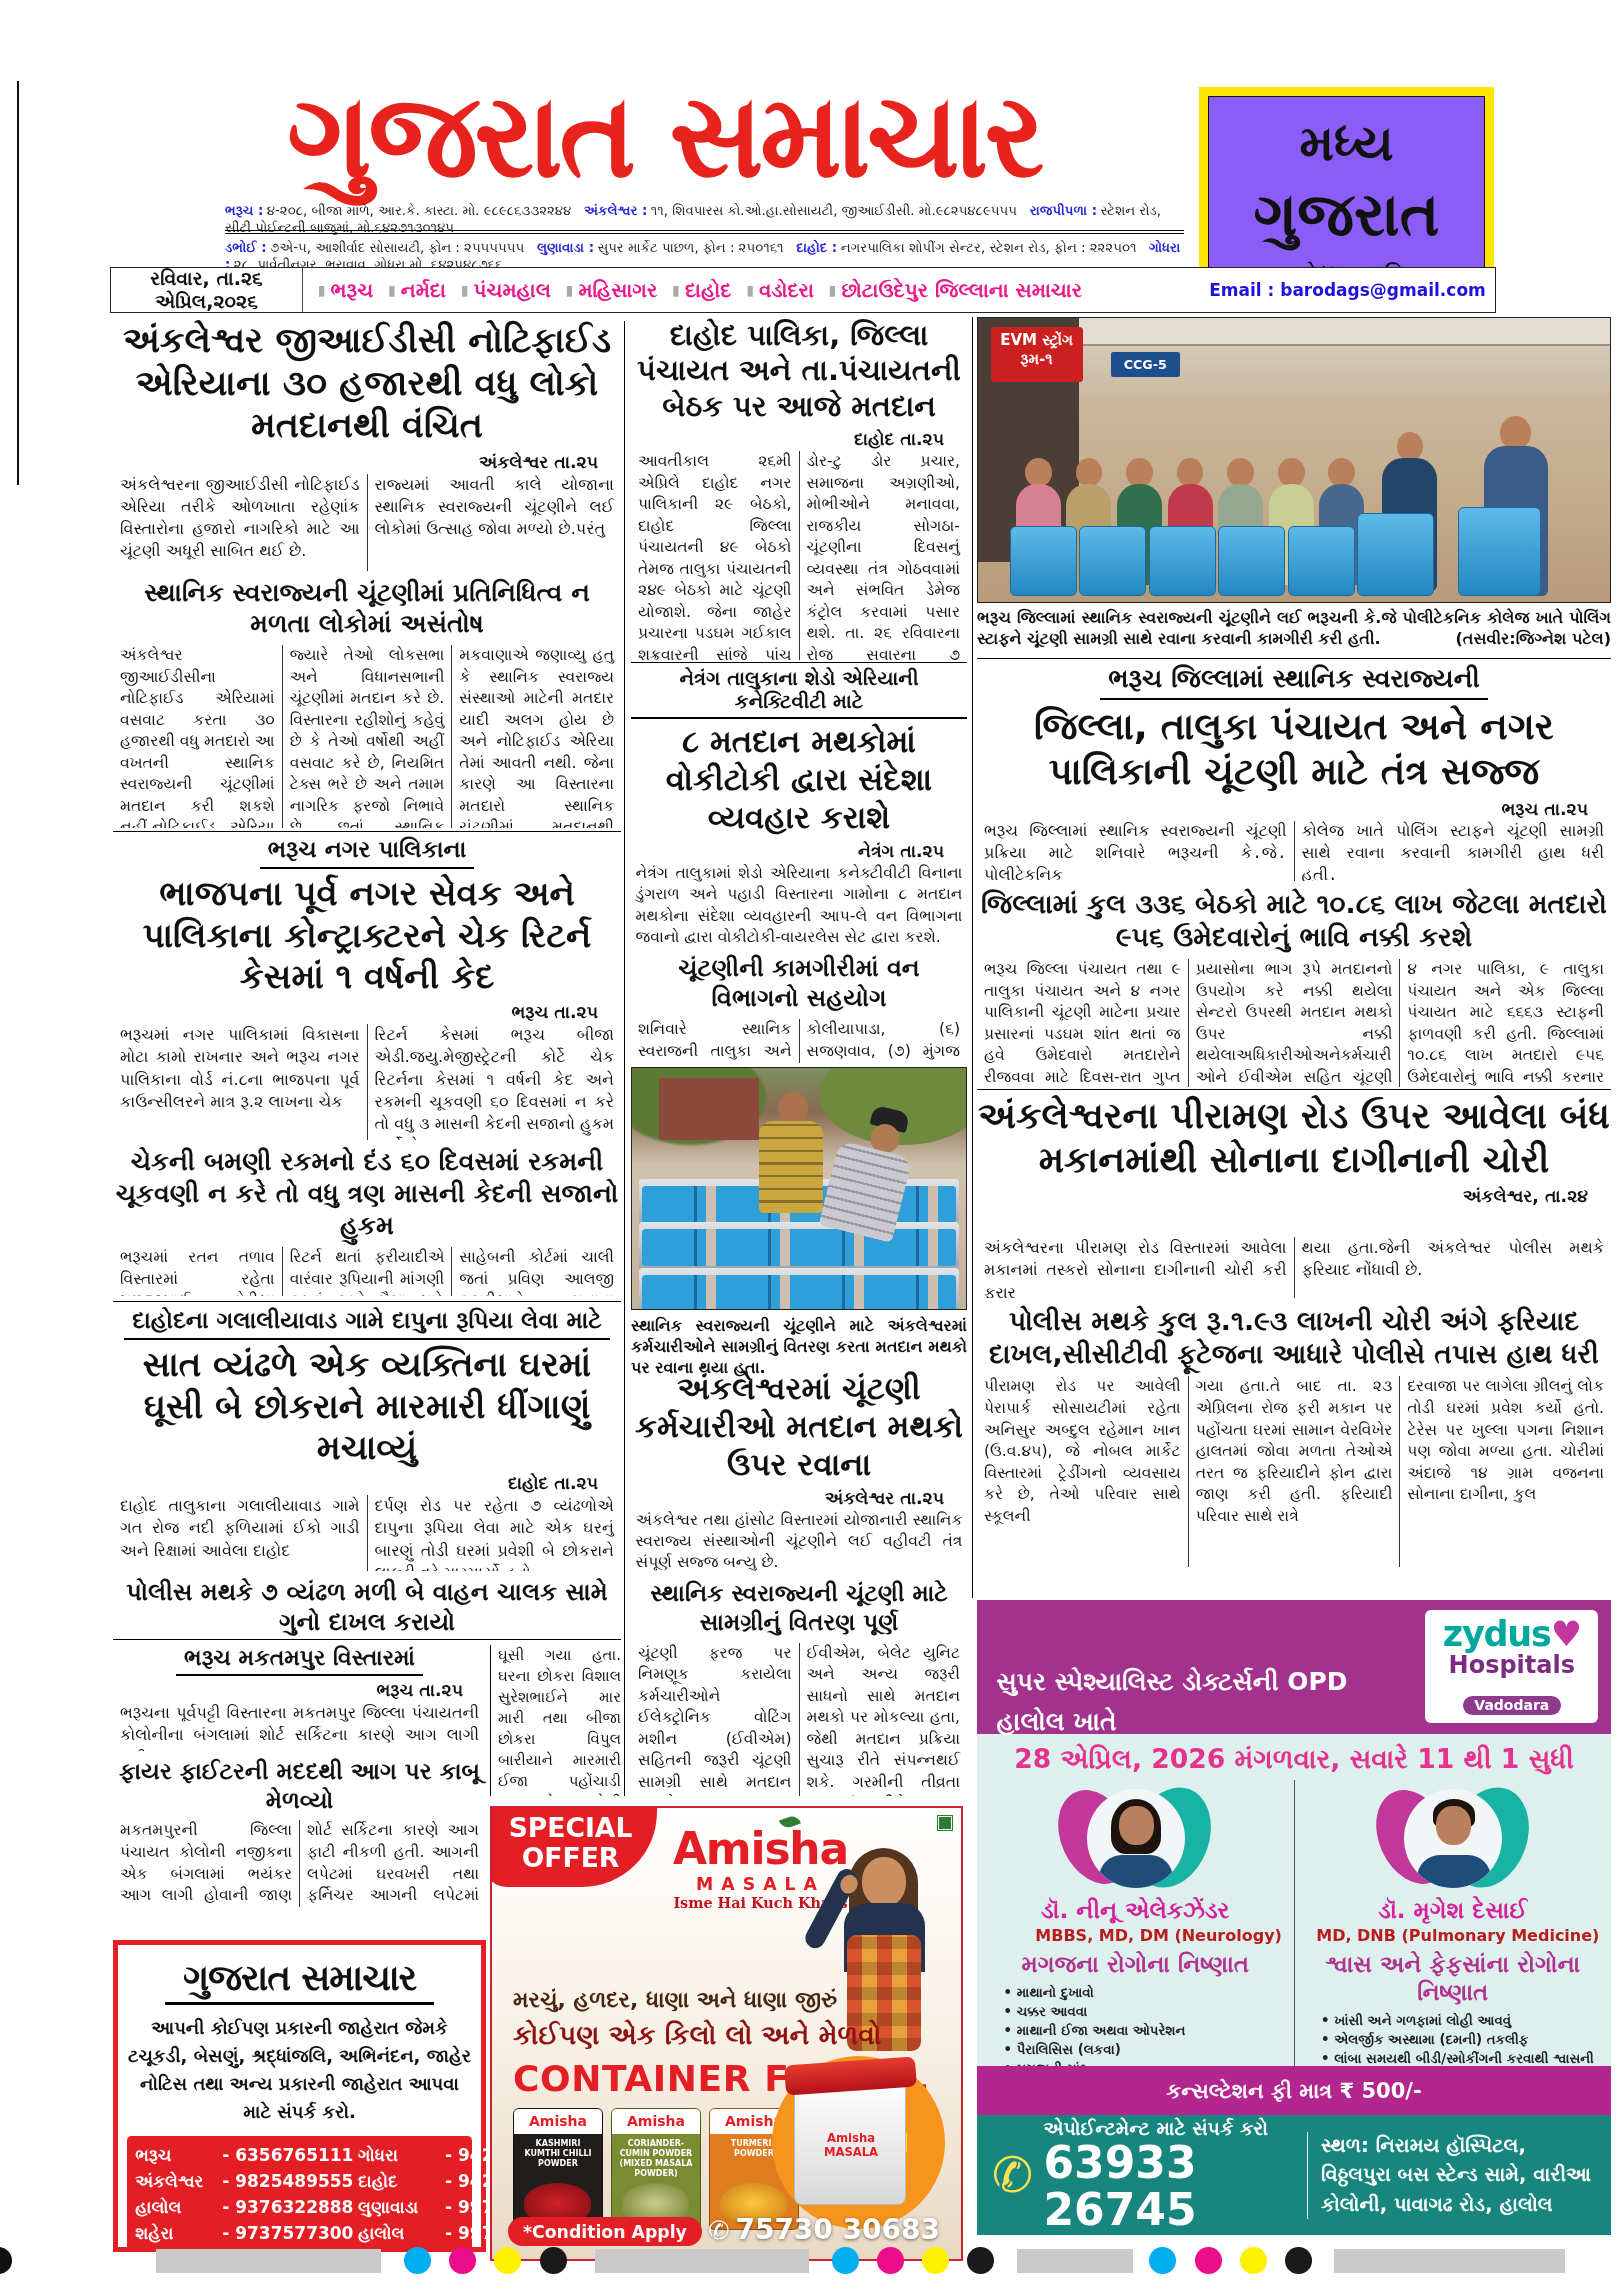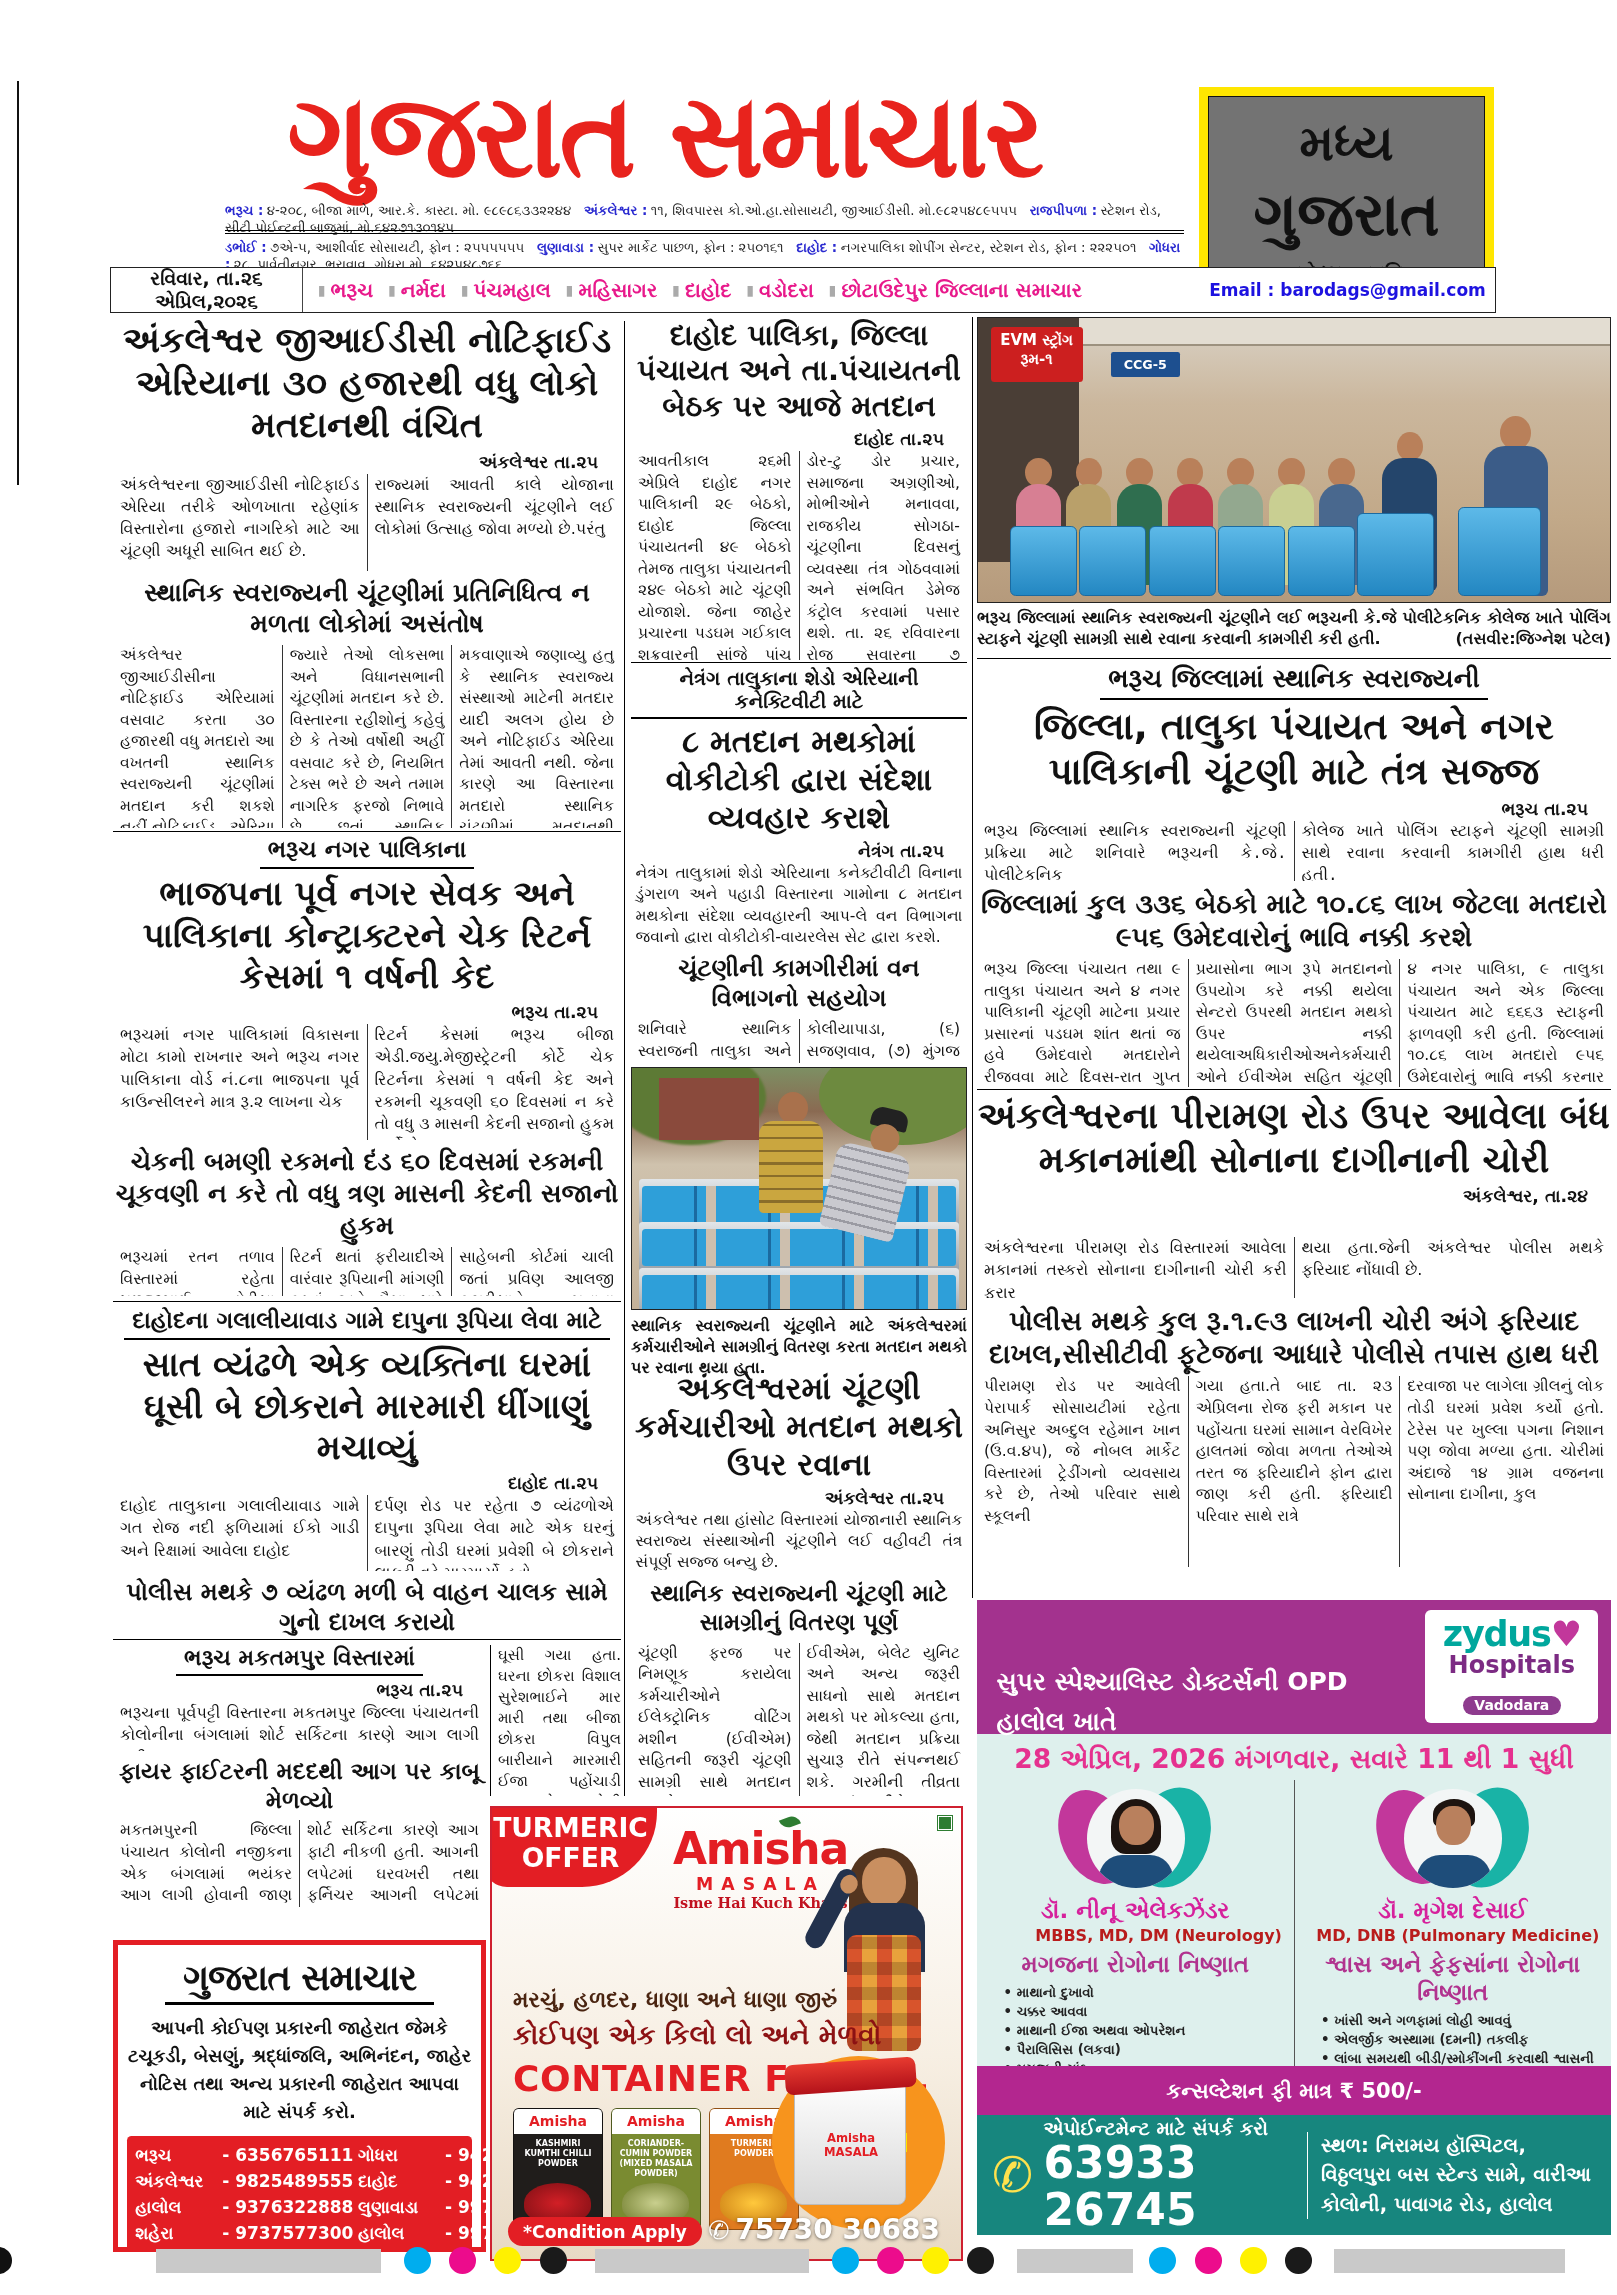--- a/index.html
+++ b/index.html
@@ -2,21 +2,21 @@
 <html style="font-size:9.2px"><head>
 <meta charset="utf-8">
 <style>
   html,body{margin:0;padding:0;background:#e9e9e9;}
   #page{position:relative;width:1617px;height:2295px;background:#ffffff;
         font-family:"DejaVu Sans","Liberation Sans",sans-serif;color:#111;overflow:hidden;}
   .abs{position:absolute;}
   
   #masthead-title{left:147px;top:68px;width:1034px;height:130px;line-height:136px;
     font-size:116px;font-weight:800;color:#e8231d;text-align:center;white-space:nowrap;letter-spacing:-3.5px;}
-  #edition-box{left:1199px;top:87px;width:277px;height:207px;border:9.2px solid #ffe600;background:#737373;}
+  #edition-box{left:1199px;top:87px;width:277px;height:207px;border:9.2px solid #ffe600;background:#8b5cf6;}
   #edition-inner{border:1.2px solid #111;width:100%;height:100%;box-sizing:border-box;display:flex;
     flex-direction:column;align-items:center;justify-content:center;gap:5.8px;}
   .ed1{font-size:49px;font-weight:800;}
   .ed2{font-size:60px;font-weight:800;}
   .ed3{font-size:19px;font-weight:700;margin-top:5.8px;}
   .addr{left:225px;width:959px;font-size:13.3px;line-height:1.25;color:#222;}
   #addr1{top:203px;}
   #addr2{top:240px;}
   .addr .lbl{color:#2a2ad0;font-weight:800;margin-right:3.5px;}
   .addr .txt{margin-right:12.7px;}
@@ -329,21 +329,21 @@
     <div class="dateline">અંકલેશ્વર તા.૨૫</div>
     <div style="font-size:15.6px;line-height:1.35;text-align:justify;padding:0 4.6px;">અંકલેશ્વર તથા હાંસોટ વિસ્તારમાં યોજાનારી સ્થાનિક સ્વરાજ્ય સંસ્થાઓની ચૂંટણીને લઈ વહીવટી તંત્ર સંપૂર્ણ સજ્જ બન્યુ છે.</div>
     <div class="subhead" style="font-size:23px;">સ્થાનિક સ્વરાજ્યની ચૂંટણી માટે સામગ્રીનું વિતરણ પૂર્ણ</div>
     <div class="cols" style="height:236px;">
         <div class="bcol">ચૂંટણી ફરજ પર નિમણૂક કરાયેલા કર્મચારીઓને ઈલેક્ટ્રોનિક વોટિંગ મશીન (ઈવીએમ) સહિતની જરૂરી ચૂંટણી સામગ્રી સાથે મતદાન મથકો પર રવાના કરવામાં આવ્યા હતા.ચૂંટણી પૂર્વ તૈયારીઓ હેઠળ વિવિધ વિતરણ કેન્દ્રો પરથી વ્યવસ્થિત રીતે સામગ્રી વહેંચણી કરી હતી. તાલુકા પંચાયત અને જિલ્લા પંચાયતની ચૂંટણી માટેની સામગ્રી અંકલેશ્વરની જીનવાલા હાઈસ્કૂલ ખાતે થી વિતરણ કરવામાં આવીહતી,જ્યારે નગર પાલિકા ચૂંટણી માટેની સામગ્રી આદર્શ હાઈસ્કૂલ ખાતેથી આપી હતી. ઝોનલ અધિકારીઓ, પ્રિસાઈડિંગ ઓફિસરો, બુથ લેવલ ઓફિસરો (બીએલઓ) સહિત ચૂંટણી સ્ટાફને</div>
         <div class="bcol">ઈવીએમ, બેલેટ યુનિટ અને અન્ય જરૂરી સાધનો સાથે મતદાન મથકો પર મોકલ્યા હતા, જેથી મતદાન પ્રક્રિયા સુચારૂ રીતે સંપન્નથઈ શકે. ગરમીની તીવ્રતા ધ્યાનમાં રાખીને મતદાન મથકો પર વિશેષ આરોગ્ય વ્યવસ્થા ગોઠવી છે. મતદારો તેમજ ચૂંટણી કર્મચારીઓ માટે મેડિકલ ટીમ, જરૂરી દવાઓ અને ઓઆરએસના પેકેટ ઉપલબ્ધ કરાવ્યા છે.આ ચૂંટણીમાં અંકલેશ્વર નગર પાલિકાના ૯ વોર્ડની કુલ ૩૬ બેઠકો, તાલુકા પંચાયતની ૨૩ બેઠકો અને જિલ્લા પંચાયતની ૬ બેઠકો માટે મતદાન યોજાનાર છે.વહીવટી તંત્ર દ્વારા મતદારોને નિર્ભય વાતાવરણમાં મતદાન કરી લોકશાહી પ્રક્રિયામાં ભાગ લેવા અપીલ કરી છે.</div>
       </div>
   </div>
 
   <div class="abs" id="amisha" style="left:490px;top:1806px;width:473px;height:455px;">
-    <div id="am-badge">TURMERIC OFFER</div>
+    <div id="am-badge">SPECIAL OFFER</div>
     <div id="am-leaf"></div>
     <div id="am-logo">
       <div class="a1">Amisha</div>
       <div class="a2">MASALA</div>
       <div class="a3">Isme Hai Kuch Khaas</div>
     </div>
     <div id="am-green-dot"></div>
     <div id="am-woman">
       <div class="hair"></div>
         <div class="face"></div>

